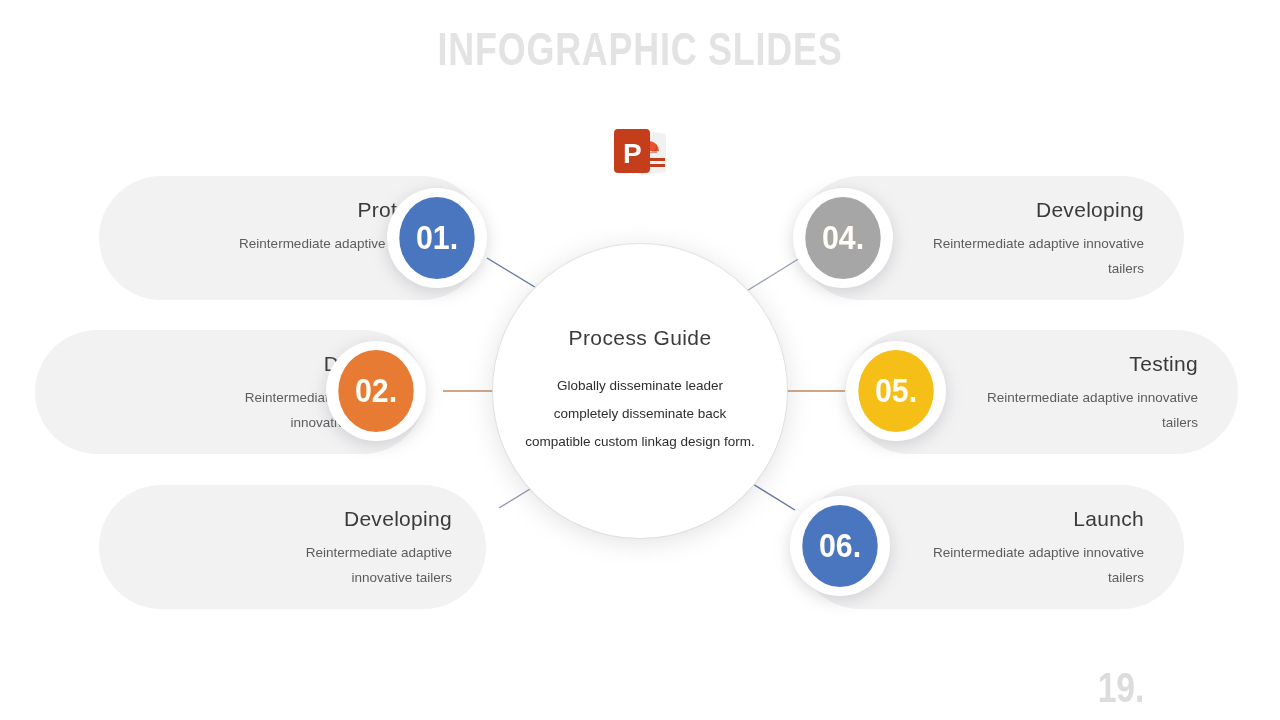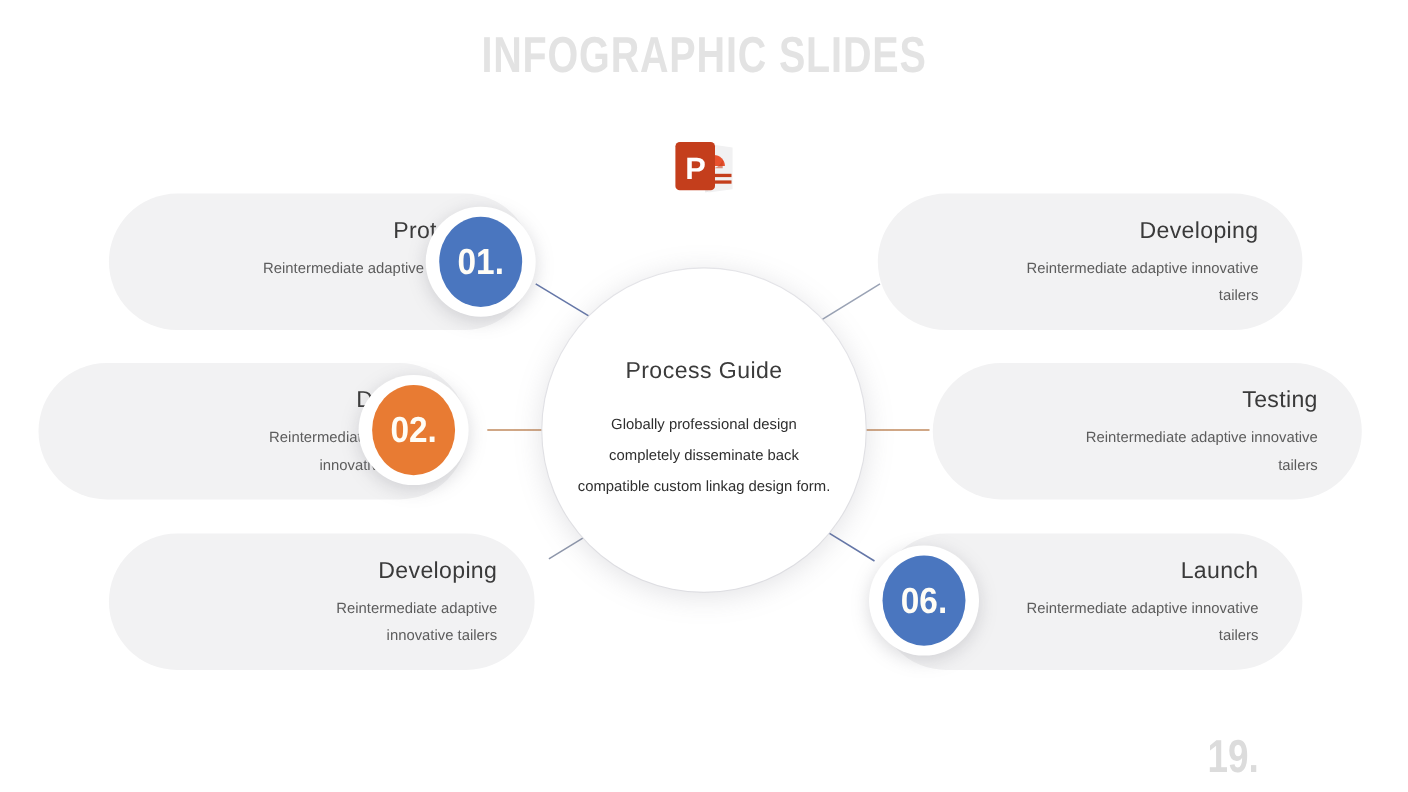--- a/index.html
+++ b/index.html
@@ -226,38 +226,44 @@
       <div class="card-desc narrow">Reintermediate adaptive innovative tailers</div>
     </div>
   </div>
 
   <div class="card right" style="left:798px; top:176px; width:386px;">
     <div class="card-text" style="width:100%;">
       <div class="card-title">Developing</div>
       <div class="card-desc">Reintermediate adaptive innovative tailers</div>
     </div>
   </div>
+  <div class="num-circle" style="left:793px; top:188px;">
+    <div class="num-inner" style="background:#a6a6a6;">04.</div>
+  </div>
 
   <div class="card right" style="left:848px; top:330px; width:390px;">
     <div class="card-text" style="width:100%;">
       <div class="card-title">Testing</div>
       <div class="card-desc">Reintermediate adaptive innovative tailers</div>
     </div>
   </div>
+  <div class="num-circle" style="left:846px; top:341px;">
+    <div class="num-inner" style="background:#f5bf18;">05.</div>
+  </div>
 
   <div class="card right" style="left:798px; top:485px; width:386px;">
     <div class="card-text" style="width:100%;">
       <div class="card-title">Launch</div>
       <div class="card-desc">Reintermediate adaptive innovative tailers</div>
     </div>
   </div>
   <div class="num-circle" style="left:790px; top:496px;">
     <div class="num-inner" style="background:#4a76bf;">06.</div>
   </div>
 
   <div id="center-hub">
     <div id="center-title">Process Guide</div>
-    <div id="center-body">Globally professional design completely disseminate back compatible custom linkag design form.</div>
+    <div id="center-body">Globally disseminate leader completely disseminate back compatible custom linkag design form.</div>
   </div>
 
   <div id="page-number">19.</div>
 
 </div>
 
 </body></html>

